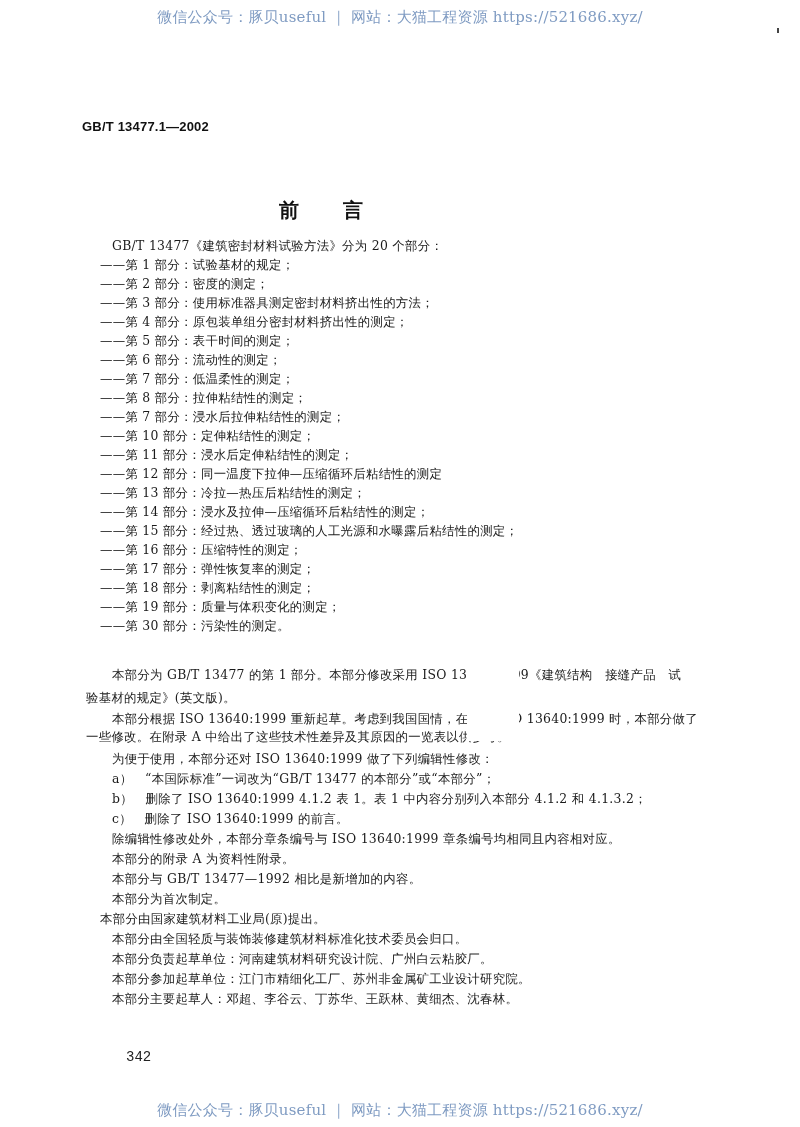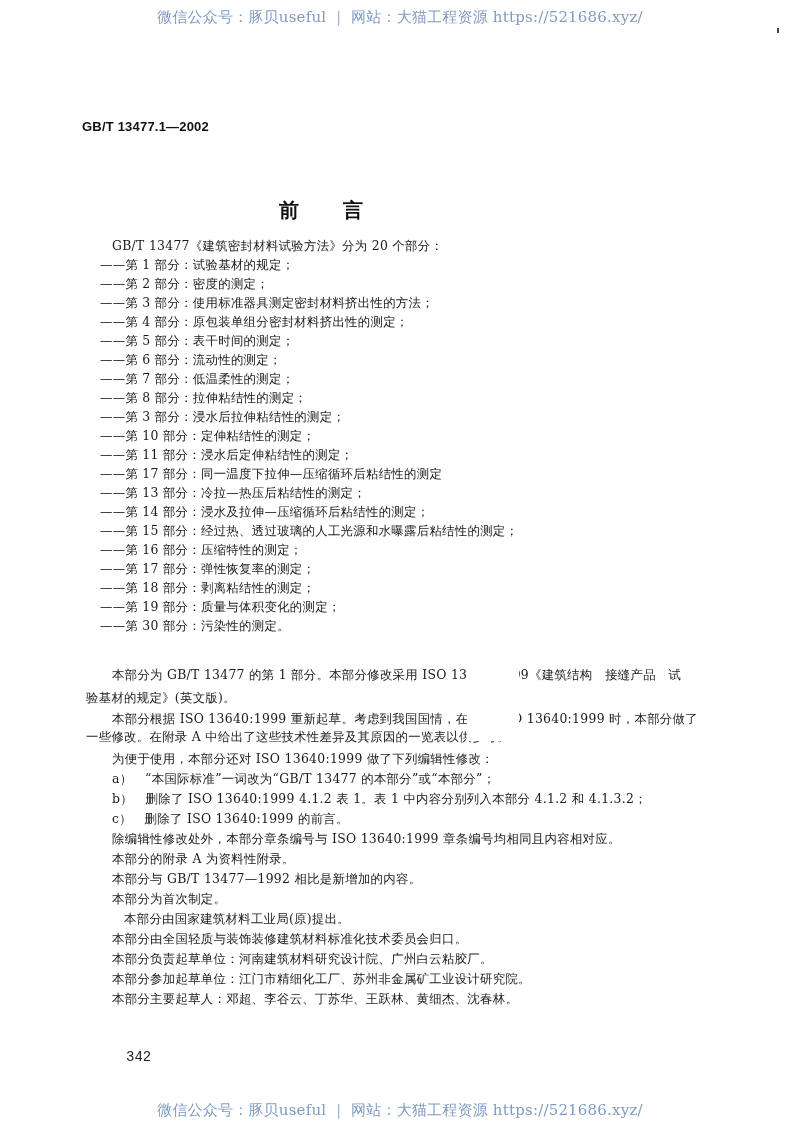--- a/index.html
+++ b/index.html
@@ -62,24 +62,24 @@
 <div class="line intro">GB/T 13477《建筑密封材料试验方法》分为 20 个部分：</div>
 
 <div class="line part" style="top:257px">——第 1 部分：试验基材的规定；</div>
 <div class="line part" style="top:276px">——第 2 部分：密度的测定；</div>
 <div class="line part" style="top:295px">——第 3 部分：使用标准器具测定密封材料挤出性的方法；</div>
 <div class="line part" style="top:314px">——第 4 部分：原包装单组分密封材料挤出性的测定；</div>
 <div class="line part" style="top:333px">——第 5 部分：表干时间的测定；</div>
 <div class="line part" style="top:352px">——第 6 部分：流动性的测定；</div>
 <div class="line part" style="top:371px">——第 7 部分：低温柔性的测定；</div>
 <div class="line part" style="top:390px">——第 8 部分：拉伸粘结性的测定；</div>
-<div class="line part" style="top:409px">——第 3 部分：浸水后拉伸粘结性的测定；</div>
+<div class="line part" style="top:409px">——第 7 部分：浸水后拉伸粘结性的测定；</div>
 <div class="line part" style="top:428px">——第 10 部分：定伸粘结性的测定；</div>
 <div class="line part" style="top:447px">——第 11 部分：浸水后定伸粘结性的测定；</div>
-<div class="line part" style="top:466px">——第 17 部分：同一温度下拉伸—压缩循环后粘结性的测定</div>
+<div class="line part" style="top:466px">——第 12 部分：同一温度下拉伸—压缩循环后粘结性的测定</div>
 <div class="line part" style="top:485px">——第 13 部分：冷拉—热压后粘结性的测定；</div>
 <div class="line part" style="top:504px">——第 14 部分：浸水及拉伸—压缩循环后粘结性的测定；</div>
 <div class="line part" style="top:523px">——第 15 部分：经过热、透过玻璃的人工光源和水曝露后粘结性的测定；</div>
 <div class="line part" style="top:542px">——第 16 部分：压缩特性的测定；</div>
 <div class="line part" style="top:561px">——第 17 部分：弹性恢复率的测定；</div>
 <div class="line part" style="top:580px">——第 18 部分：剥离粘结性的测定；</div>
 <div class="line part" style="top:599px">——第 19 部分：质量与体积变化的测定；</div>
 <div class="line part" style="top:618px">——第 30 部分：污染性的测定。</div>
 
 <div class="line body-text" style="left:112px; top:667px">本部分为 GB/T 13477 的第 1 部分。本部分修改采用 ISO 13640:1999《建筑结构　接缝产品　试</div>
@@ -87,21 +87,21 @@
 <div class="line body-text" style="left:112px; top:711px">本部分根据 ISO 13640:1999 重新起草。考虑到我国国情，在采用 ISO 13640:1999 时，本部分做了</div>
 <div class="line body-text" style="left:86px; top:729px">一些修改。在附录 A 中给出了这些技术性差异及其原因的一览表以供参考。</div>
 <div class="line body-text" style="left:112px; top:751px">为便于使用，本部分还对 ISO 13640:1999 做了下列编辑性修改：</div>
 <div class="line body-text" style="left:112px; top:771px">a）　“本国际标准”一词改为“GB/T 13477 的本部分”或“本部分”；</div>
 <div class="line body-text" style="left:112px; top:791px">b）　删除了 ISO 13640:1999 4.1.2 表 1。表 1 中内容分别列入本部分 4.1.2 和 4.1.3.2；</div>
 <div class="line body-text" style="left:112px; top:811px">c）　删除了 ISO 13640:1999 的前言。</div>
 <div class="line body-text" style="left:112px; top:831px">除编辑性修改处外，本部分章条编号与 ISO 13640:1999 章条编号均相同且内容相对应。</div>
 <div class="line body-text" style="left:112px; top:851px">本部分的附录 A 为资料性附录。</div>
 <div class="line body-text" style="left:112px; top:871px">本部分与 GB/T 13477—1992 相比是新增加的内容。</div>
 <div class="line body-text" style="left:112px; top:891px">本部分为首次制定。</div>
-<div class="line body-text" style="left:124px; top:911px">本部分由国家建筑材料工业局(原)提出。</div>
+<div class="line body-text" style="left:100px; top:911px">本部分由国家建筑材料工业局(原)提出。</div>
 <div class="line body-text" style="left:112px; top:931px">本部分由全国轻质与装饰装修建筑材料标准化技术委员会归口。</div>
 <div class="line body-text" style="left:112px; top:951px">本部分负责起草单位：河南建筑材料研究设计院、广州白云粘胶厂。</div>
 <div class="line body-text" style="left:112px; top:971px">本部分参加起草单位：江门市精细化工厂、苏州非金属矿工业设计研究院。</div>
 <div class="line body-text" style="left:112px; top:991px">本部分主要起草人：邓超、李谷云、丁苏华、王跃林、黄细杰、沈春林。</div>
 
 <div class="mask"></div>
 
 <div class="page-number">342</div>
 
 <div class="watermark wm-bottom">微信公众号：豚贝useful ｜ 网站：大猫工程资源 https://521686.xyz/</div>

